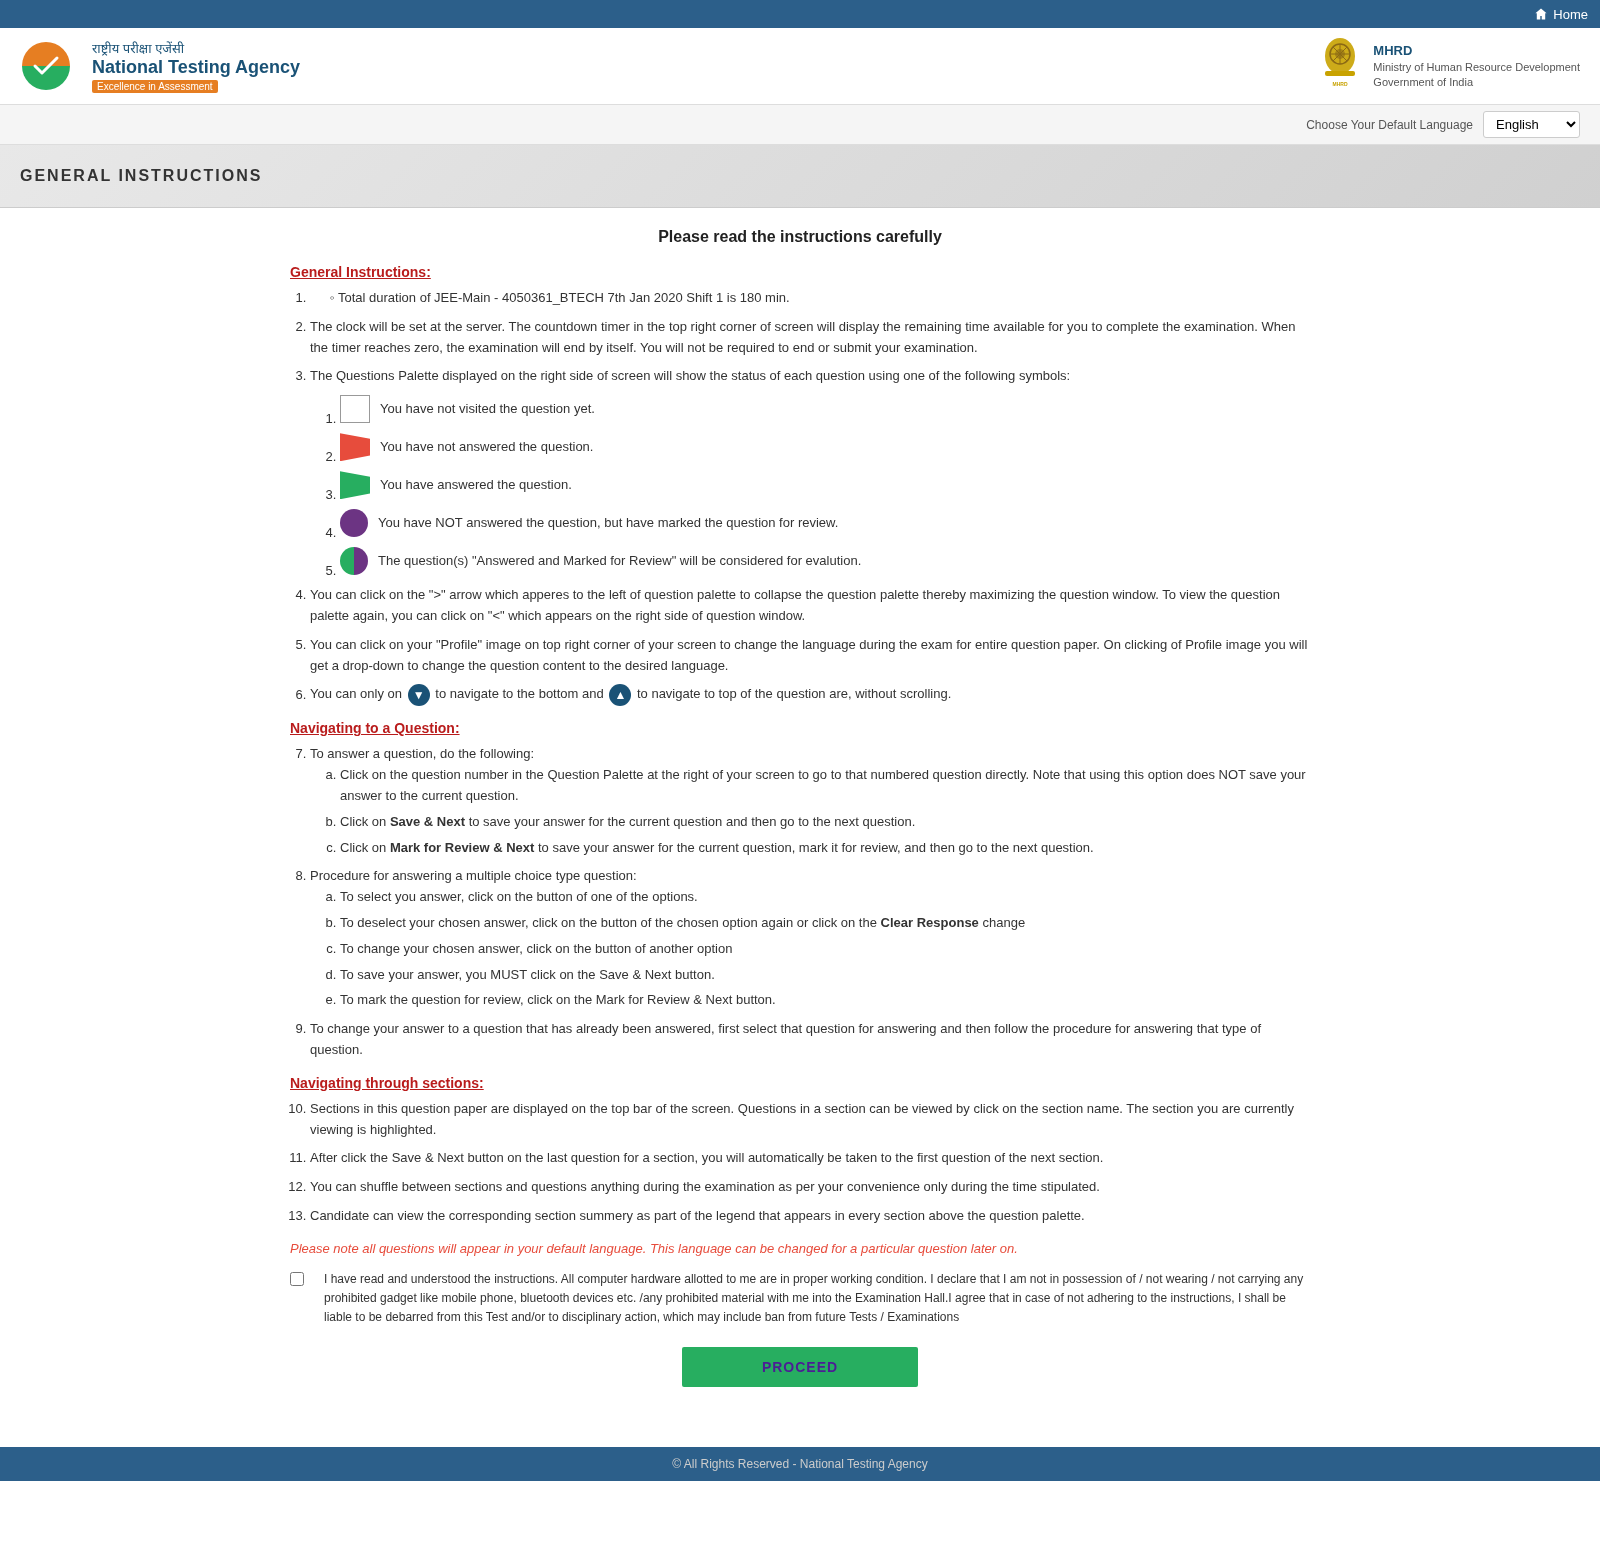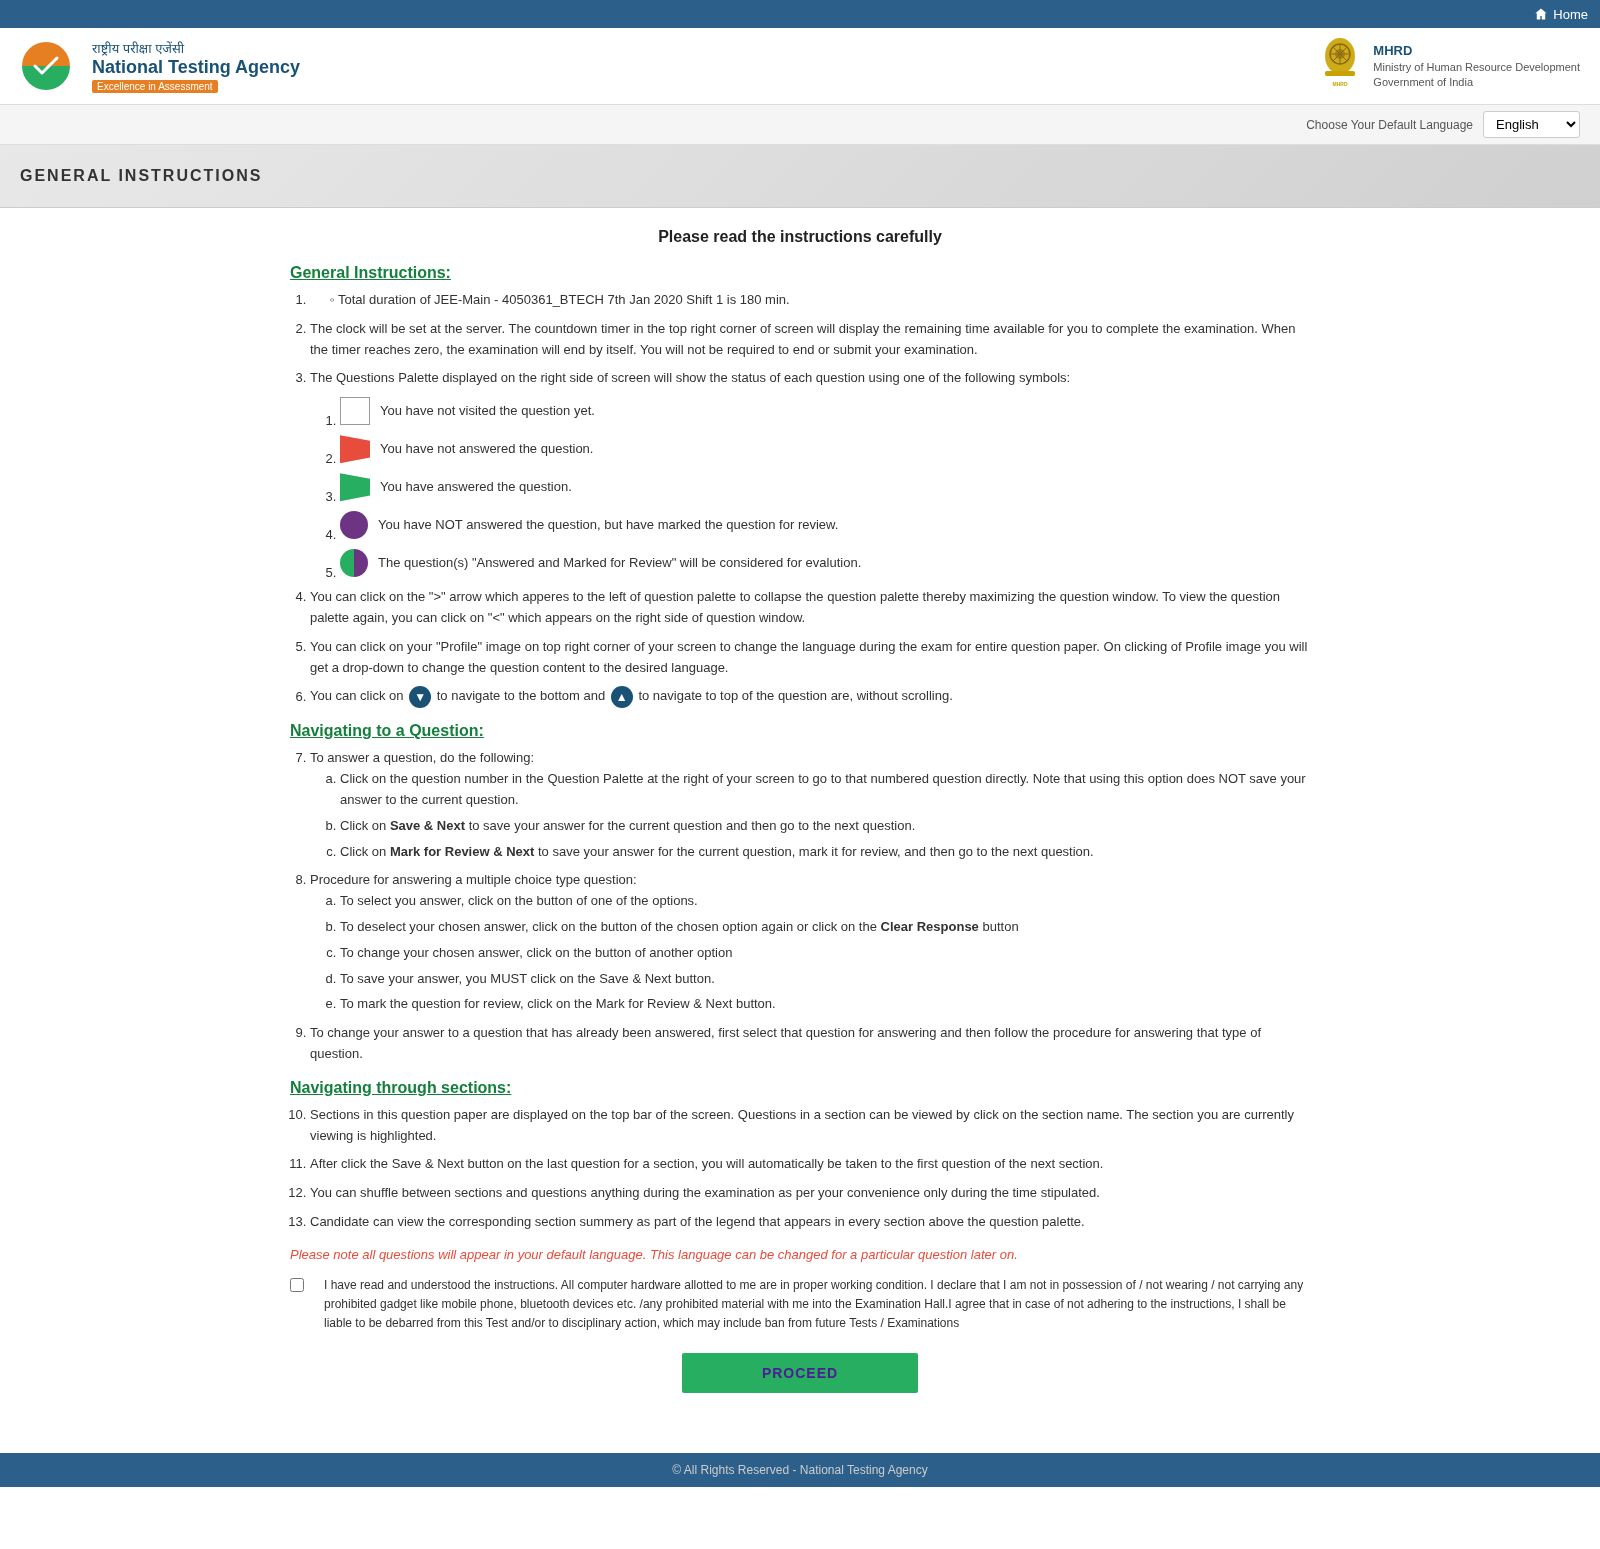--- a/index.html
+++ b/index.html
@@ -85,25 +85,25 @@
     }
     .instructions-header {
       text-align: center;
       font-size: 16px;
       font-weight: bold;
       margin-bottom: 18px;
       color: #222;
     }
 
     .section-heading {
-      font-size: 16px;
+      font-size: 14px;
       font-weight: bold;
       text-decoration: underline;
       margin: 14px 0 8px 0;
-      color: #15803d;
+      color: #b91c1c;
     }
 
     ol.main-list { padding-left: 20px; }
     ol.main-list > li { margin-bottom: 8px; line-height: 1.6; }
 
     ul.sub-list { list-style: none; padding-left: 20px; }
     ul.sub-list li { margin-bottom: 6px; }
 
     ol.alpha-list { list-style: lower-alpha; padding-left: 30px; }
     ol.alpha-list li { margin-bottom: 5px; line-height: 1.6; }
@@ -353,21 +353,21 @@
           <div class="status-row">
             <div class="status-half-circle"></div>
             <span>The question(s) "Answered and Marked for Review" will be considered for evalution.</span>
           </div>
         </li>
       </ol>
     </li>
     <li>You can click on the "&gt;" arrow which apperes to the left of question palette to collapse the question palette thereby maximizing the question window. To view the question palette again, you can click on "&lt;" which appears on the right side of question window.</li>
     <li>You can click on your "Profile" image on top right corner of your screen to change the language during the exam for entire question paper. On clicking of Profile image you will get a drop-down to change the question content to the desired language.</li>
     <li>
-      <span>You can click on</span>
+      <span>You can only on</span>
       <span class="nav-arrow-down">▼</span>
       <span>to navigate to the bottom and</span>
       <span class="nav-arrow-up">▲</span>
       <span>to navigate to top of the question are, without scrolling.</span>
     </li>
   </ol>
 
   <div class="section-heading">Navigating to a Question:</div>
 
   <ol class="main-list" start="7">
@@ -391,21 +391,21 @@
 
 
   <ol class="main-list" start="8">
     <li>
       <span>Procedure for answering a multiple choice type question:</span>
       <ol class="alpha-list">
         <li>To select you answer, click on the button of one of the options.</li>
         <li>
           <span>To deselect your chosen answer, click on the button of the chosen option again or click on the</span>
           <span class="bold">Clear Response</span>
-          <span>button</span>
+          <span>change</span>
         </li>
         <li>To change your chosen answer, click on the button of another option</li>
         <li>To save your answer, you MUST click on the Save &amp; Next button.</li>
         <li>To mark the question for review, click on the Mark for Review &amp; Next button.</li>
       </ol>
     </li>
     <li>To change your answer to a question that has already been answered, first select that question for answering and then follow the procedure for answering that type of question.</li>
   </ol>
 
   <div class="section-heading">Navigating through sections:</div>

